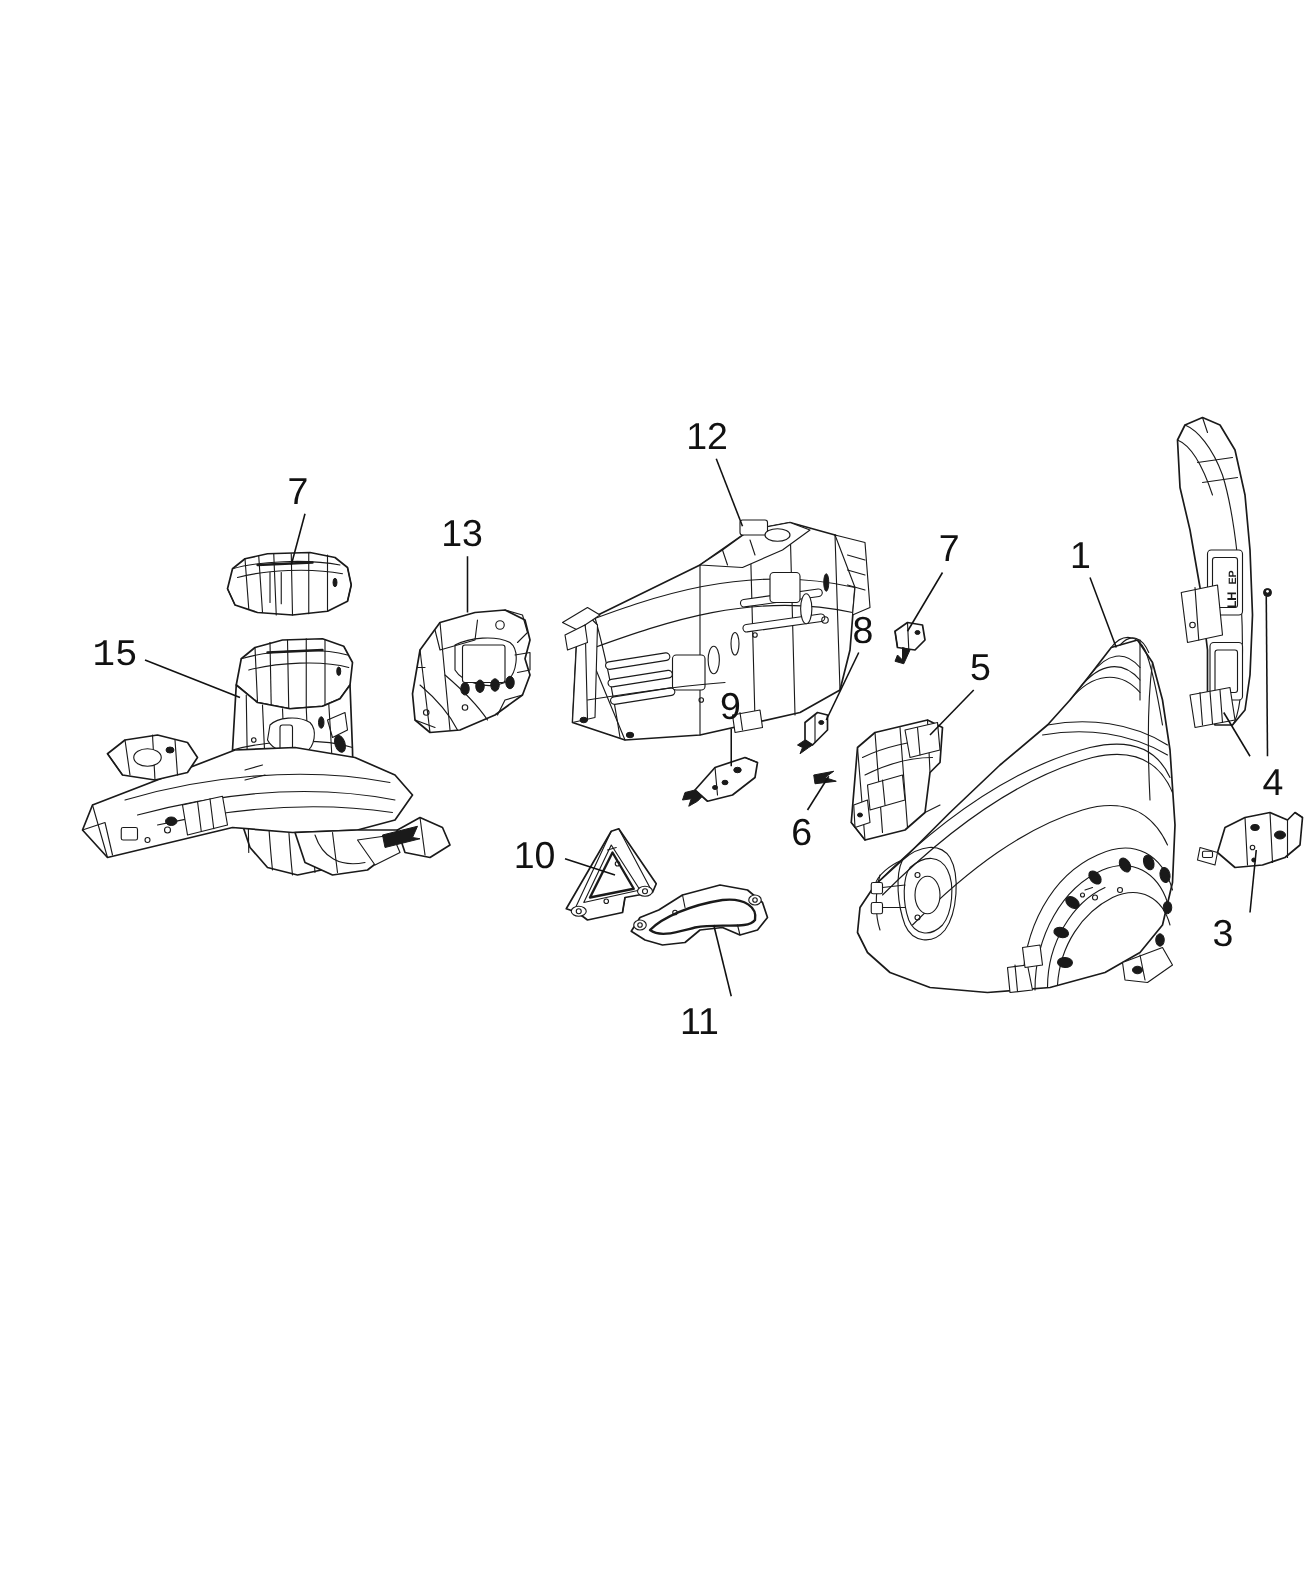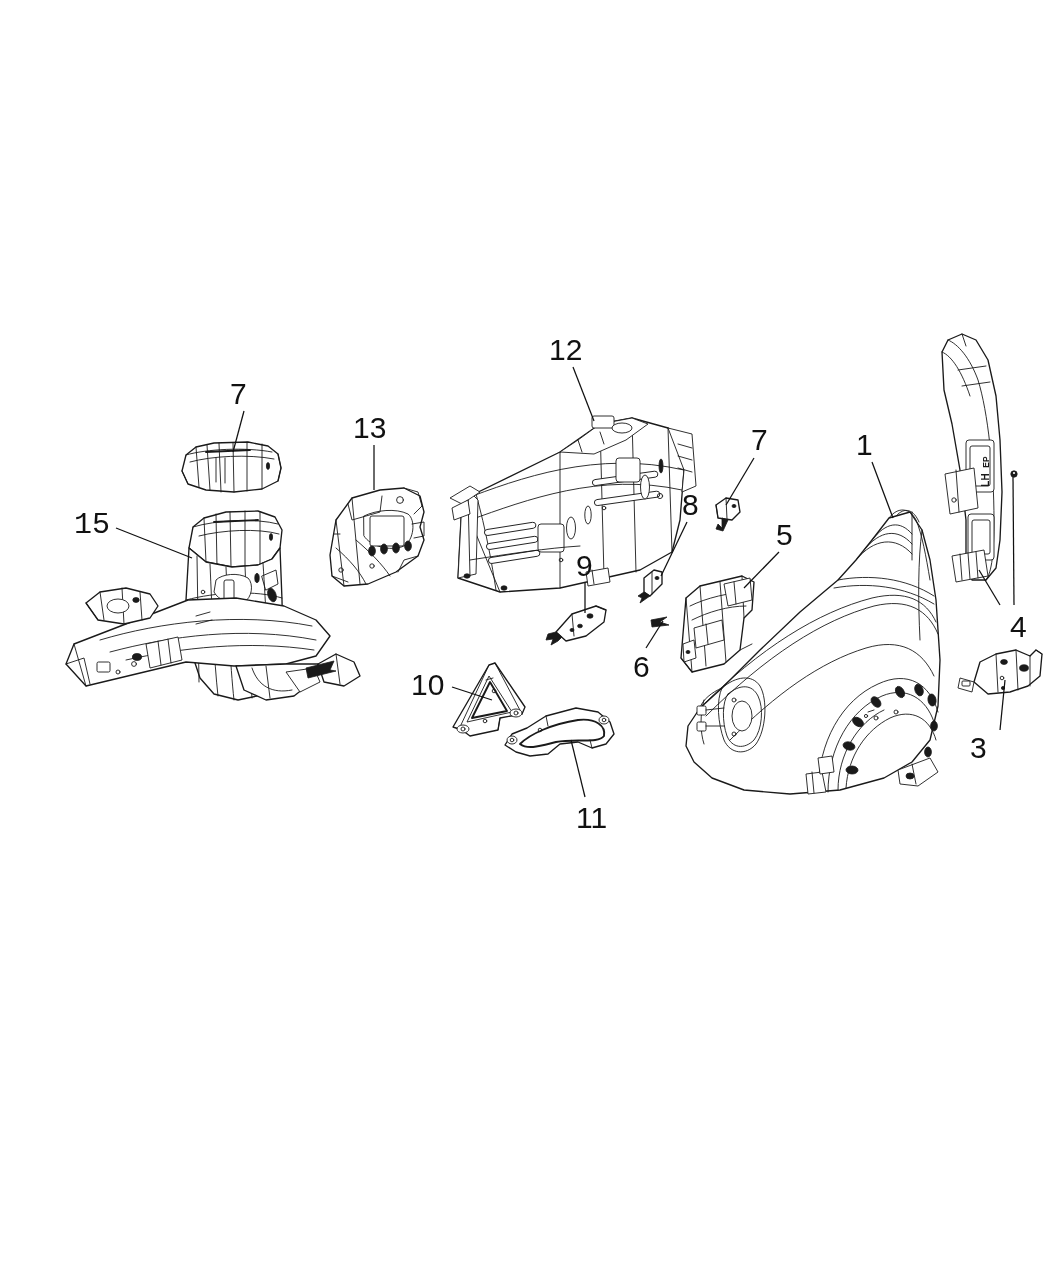--- a/index.html
+++ b/index.html
@@ -412,19 +412,19 @@
 
   <div class="callout" style="left:856px;top:430px;">1</div>
   <div class="callout" style="left:970px;top:733px;">3</div>
   <div class="callout" style="left:1010px;top:612px;">4</div>
   <div class="callout" style="left:776px;top:520px;">5</div>
   <div class="callout" style="left:633px;top:652px;">6</div>
   <div class="callout" style="left:751px;top:425px;">7</div>
   <div class="callout" style="left:682px;top:490px;">8</div>
   <div class="callout" style="left:576px;top:551px;">9</div>
   <div class="callout" style="left:411px;top:670px;">10</div>
-  <div class="callout" style="left:576px;top:803px;">11</div>
+  <div class="callout" style="left:544px;top:803px;">11</div>
   <div class="callout" style="left:549px;top:335px;">12</div>
   <div class="callout" style="left:353px;top:413px;">13</div>
   <div class="callout" style="left:230px;top:379px;">7</div>
   <div class="callout" style="left:74px;top:510px;font-family:Liberation Mono, monospace;">15</div>
 
 </div>
 
 </body></html>

